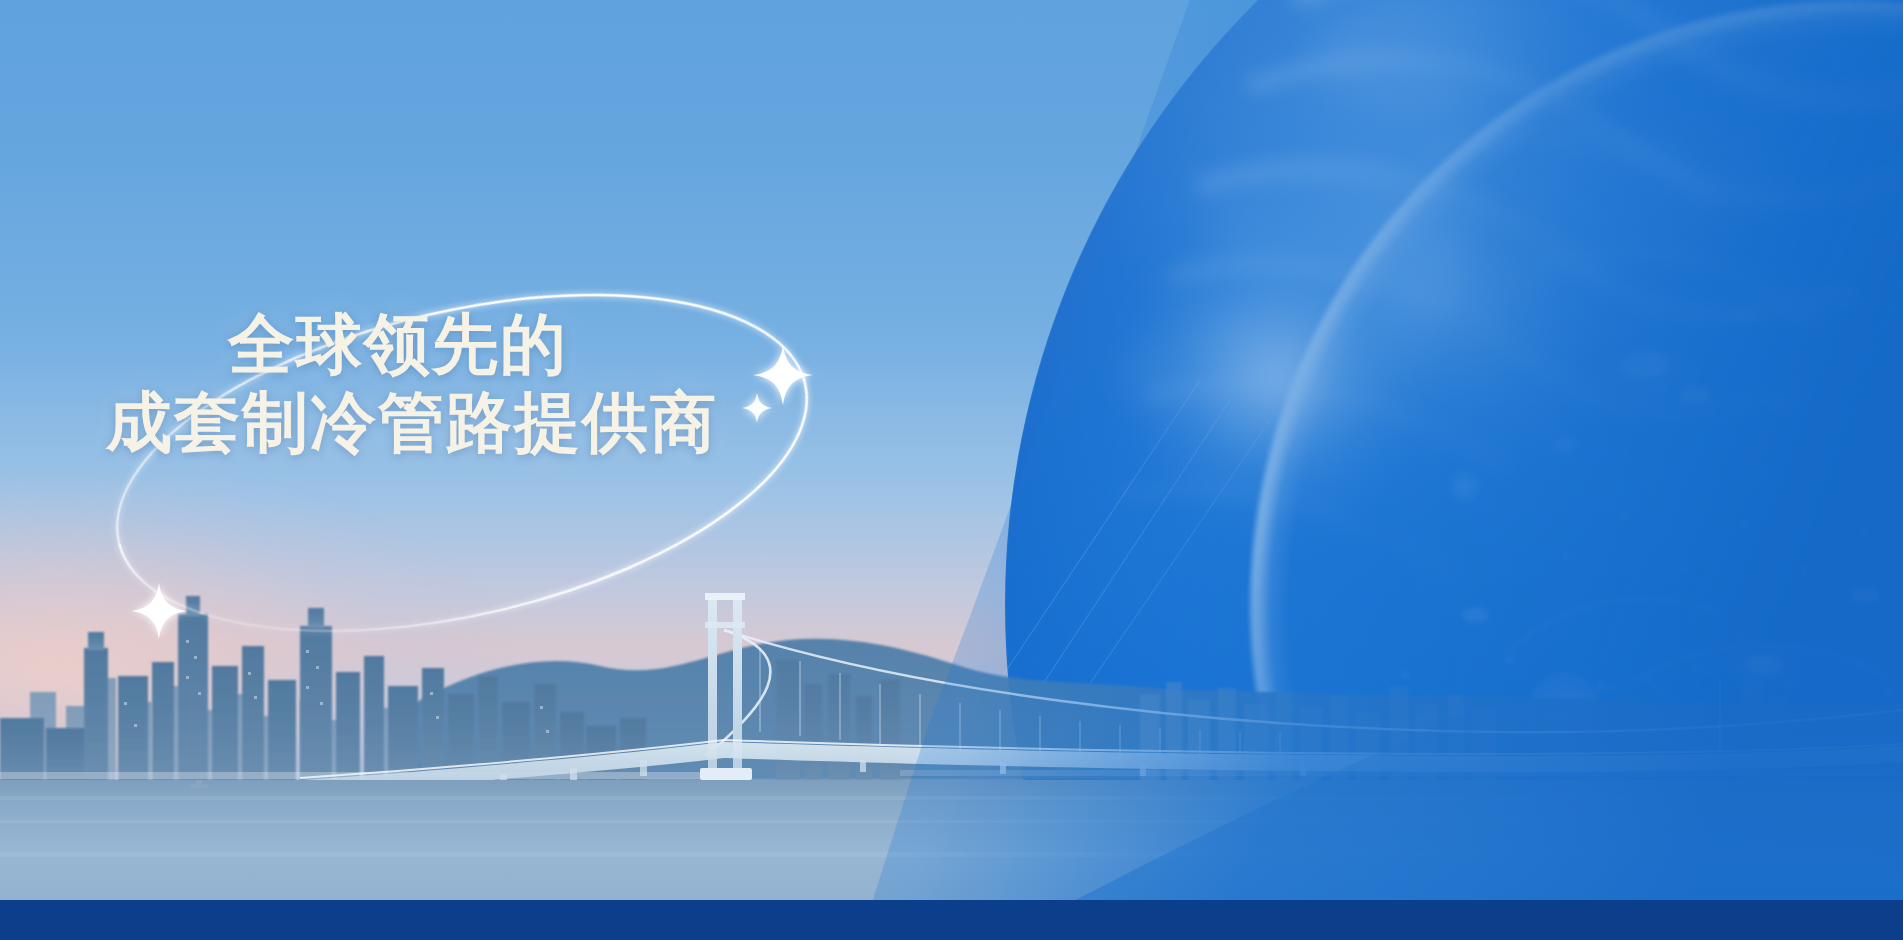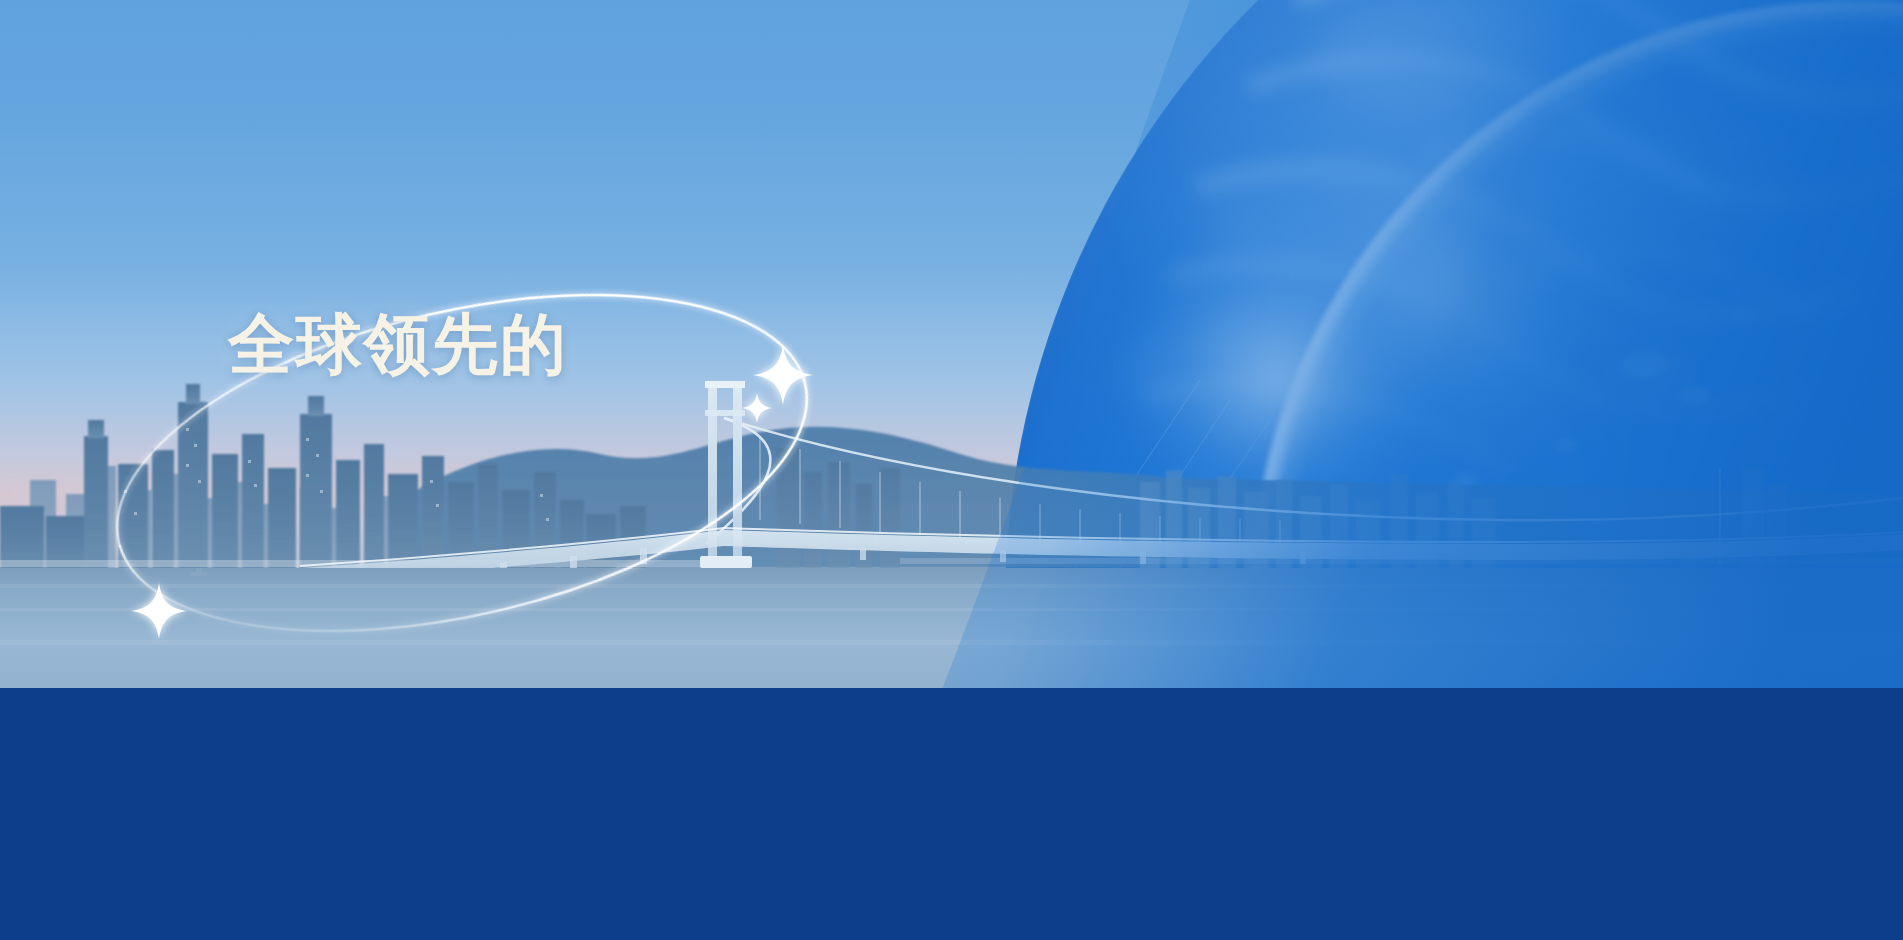--- a/index.html
+++ b/index.html
@@ -8,21 +8,21 @@
     padding: 0;
     background: #0b3f8c;
   }
   body {
     font-family: "Liberation Sans", "DejaVu Sans", sans-serif;
   }
 
   .banner {
     position: relative;
     width: 1903px;
-    height: 688px;
+    height: 900px;
     overflow: hidden;
     background: #2f7fd4;
   }
 
   
   .sky-base {
     position: absolute;
     inset: 0;
     background:
       linear-gradient(to bottom,
@@ -733,15 +733,16 @@
     </g>
 
     <g filter="url(#starGlow)" transform="translate(159 611)">
       <path d="M0 -28 C 2.8 -9.8, 9.8 -2.8, 28 0 C 9.8 2.8, 2.8 9.8, 0 28
                C -2.8 9.8, -9.8 2.8, -28 0 C -9.8 -2.8, -2.8 -9.8, 0 -28 Z" fill="#ffffff"></path>
     </g>
   </svg>
 
   <div class="headline">
     <div class="line line-1">全球领先的</div>
+    <div class="line line-2">成套制冷管路提供商</div>
   </div>
 
 </div>
 
 </body></html>

